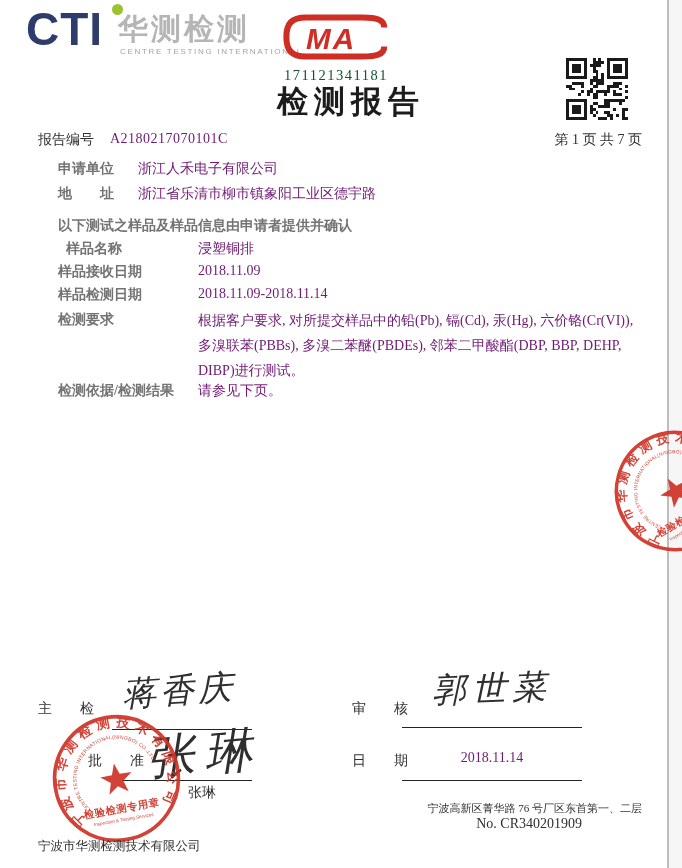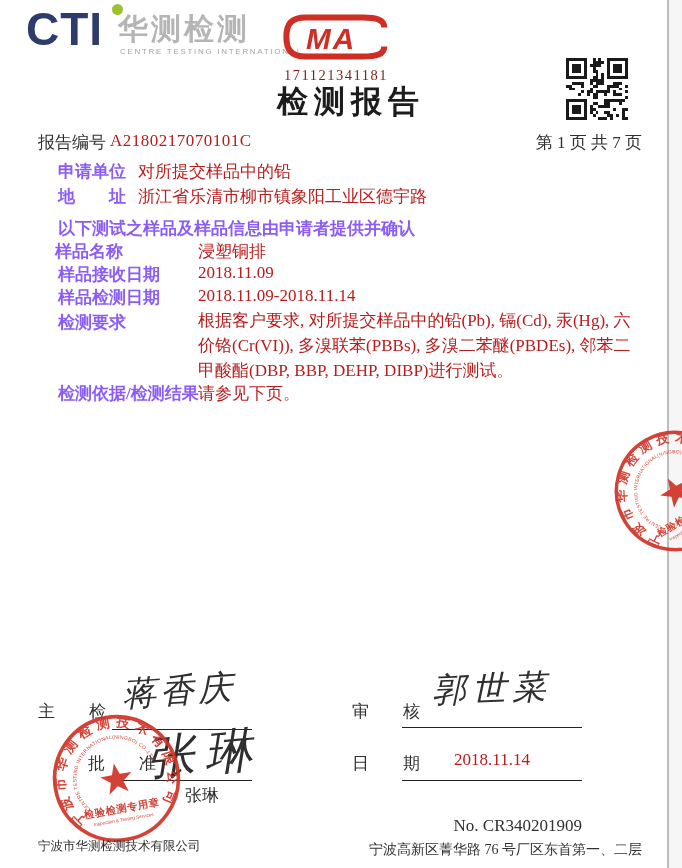--- a/index.html
+++ b/index.html
@@ -1,29 +1,29 @@
 <!DOCTYPE html>
 <html><head>
 <meta charset="utf-8">
 <style>
   * { margin:0; padding:0; box-sizing:border-box; }
   html,body { background:#ffffff; }
   body { font-family:"Liberation Serif","DejaVu Serif",serif; color:#303030; }
   .page { position:relative; width:682px; height:868px; background:#ffffff; overflow:hidden; }
   .abs { position:absolute; }
-  .lbl { font-weight:bold; color:#8b5cf6;padding-left:20px; }
-  .val { color:#b91c1c; }
-  .t13 { font-size:17px; }
+  .lbl { font-weight:bold; color:#737373;padding-left:20px; }
+  .val { color:#701a75; }
+  .t13 { font-size:14px; }
   .edge-v { position:absolute; left:667px; top:0; width:2px; height:868px; background:#bdbdbd; }
   .edge-strip { position:absolute; left:669px; top:0; width:13px; height:868px; background:#f6f6f6; }
   .cti-acronym { font-family:"Liberation Sans","DejaVu Sans",sans-serif; font-weight:bold; font-size:46px; color:#2d3c6b; letter-spacing:1px; line-height:1; }
   .cti-cn { font-size:30px; font-weight:bold; color:#b5b5b5; letter-spacing:3px; line-height:1; font-family:"Liberation Sans",sans-serif; }
   .cti-en { font-size:8px; color:#a3a3a3; letter-spacing:1.7px; font-family:"Liberation Sans",sans-serif; }
   .cti-dot { width:11px; height:11px; border-radius:50%; background:#9dc22e; }
-  .cert-num { font-family:"Liberation Serif",serif; font-size:14.5px; color:#7f1d1d; letter-spacing:1.5px; }
+  .cert-num { font-family:"Liberation Serif",serif; font-size:14.5px; color:#14532d; letter-spacing:1.5px; }
   .doc-title { font-size:31px; font-weight:bold; color:#1c1c1c; letter-spacing:6px; }
   .para { line-height:25px; }
   .sig { font-style:italic; color:#2f2f2f; white-space:nowrap; }
   .sigline { border-top:1.5px solid #222; height:0; }
   .stamp-slot svg { display:block; }
   .center { text-align:center; }
   .right { text-align:right; }
 </style>
 </head>
 <body>
@@ -170,26 +170,26 @@
         <rect x="3" y="45" width="15" height="15" fill="#fff"></rect>
         <rect x="6" y="48" width="9" height="9" fill="#1a1a1a"></rect>
       </svg>
   </div>
 
   <div class="abs t13" style="left:38px; top:131px;">报告编号</div>
   <div class="abs t13 val" style="left:110px; top:131px; letter-spacing:0.5px;">A2180217070101C</div>
   <div class="abs t13 right" style="left:500px; top:131px; width:142px;">第 1 页  共 7 页</div>
 
   <div class="abs t13 lbl" style="left:38px; top:160px;">申请单位</div>
-  <div class="abs t13 val" style="left:138px; top:160px;">对所提交样品中的铅</div>
+  <div class="abs t13 val" style="left:138px; top:160px;">浙江人禾电子有限公司</div>
   <div class="abs t13 lbl" style="left:38px; top:185px;">地　　址</div>
   <div class="abs t13 lbl" style="left:38px; top:217px;">以下测试之样品及样品信息由申请者提供并确认</div>
 
   <div class="abs t13 val" style="left:138px; top:185px;">浙江省乐清市柳市镇象阳工业区德宇路</div>
-  <div class="abs t13 lbl" style="left:35px; top:240px;">样品名称</div>
+  <div class="abs t13 lbl" style="left:46px; top:240px;">样品名称</div>
   <div class="abs t13 val" style="left:198px; top:240px;">浸塑铜排</div>
   <div class="abs t13 lbl" style="left:38px; top:263px;">样品接收日期</div>
   <div class="abs t13 val" style="left:198px; top:263px;">2018.11.09</div>
   <div class="abs t13 lbl" style="left:38px; top:286px;">样品检测日期</div>
   <div class="abs t13 val" style="left:198px; top:286px;">2018.11.09-2018.11.14</div>
 
   <div class="abs t13 lbl" style="left:38px; top:311px;">检测要求</div>
   <div class="abs t13 val para" style="left:198px; top:308px; width:448px;">根据客户要求, 对所提交样品中的铅(Pb), 镉(Cd), 汞(Hg), 六价铬(Cr(VI)), 多溴联苯(PBBs), 多溴二苯醚(PBDEs), 邻苯二甲酸酯(DBP, BBP, DEHP, DIBP)进行测试。</div>
 
   <div class="abs t13 lbl" style="left:38px; top:382px;">检测依据/检测结果</div>
@@ -245,15 +245,15 @@
       <textPath href="#arcEN">CENTRE TESTING INTERNATIONAL(NINGBO) CO.,LTD</textPath>
     </text>
     <polygon fill="#cf3226" points="100,77 105.9,93.9 123.8,94.3 109.5,105.1 114.7,122.2 100,112 85.3,122.2 90.5,105.1 76.2,94.3 94.1,93.9"></polygon>
     <text x="100" y="151" font-size="15.5" font-weight="bold" fill="#cf3226" text-anchor="middle" letter-spacing="1" font-family="Liberation Sans, sans-serif">检验检测专用章</text>
     <text x="100" y="165" font-size="7" fill="#cf3226" text-anchor="middle" font-family="Liberation Sans, sans-serif">Inspection &amp; Testing Services</text>
   </svg>
 </div>
 
   <div class="abs t13 right" style="left:400px; top:816px; width:182px;">No. CR340201909</div>
   <div class="abs" style="left:38px; top:838px; font-size:12.5px;">宁波市华测检测技术有限公司</div>
-  <div class="abs right" style="left:330px; top:841px; width:312px; font-size:14px;">宁波高新区菁华路 76 号厂区东首第一、二层</div>
+  <div class="abs right" style="left:330px; top:801px; width:312px; font-size:11px;">宁波高新区菁华路 76 号厂区东首第一、二层</div>
 
 </div>
 
 </body></html>

